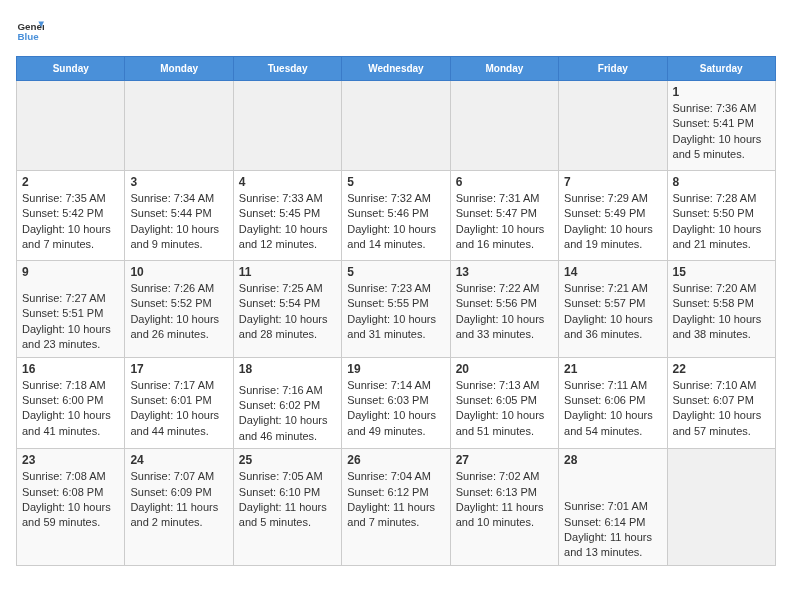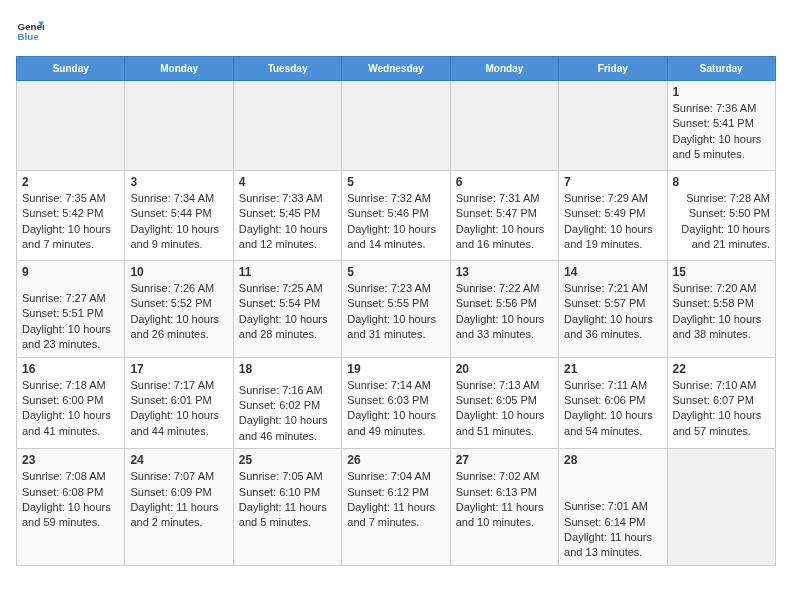--- a/index.html
+++ b/index.html
@@ -166,21 +166,21 @@
         </td>
         <td>
           <span class="day-number">7</span>
           <div class="day-info" style="white-space: pre-line;">Sunrise: 7:29 AM
 Sunset: 5:49 PM
 Daylight: 10 hours
 and 19 minutes.</div>
         </td>
         <td>
           <span class="day-number">8</span>
-          <div class="day-info" style="white-space: pre-line; text-align: right;">Sunrise: 7:28 AM
+          <div class="day-info" style="white-space: pre-line;">Sunrise: 7:28 AM
 Sunset: 5:50 PM
 Daylight: 10 hours
 and 21 minutes.</div>
         </td>
       </tr>
       <tr>
         <td>
           <span class="day-number">9</span>
           <div class="day-info" style="white-space: pre-line; margin-top: 12px;">Sunrise: 7:27 AM
 Sunset: 5:51 PM

